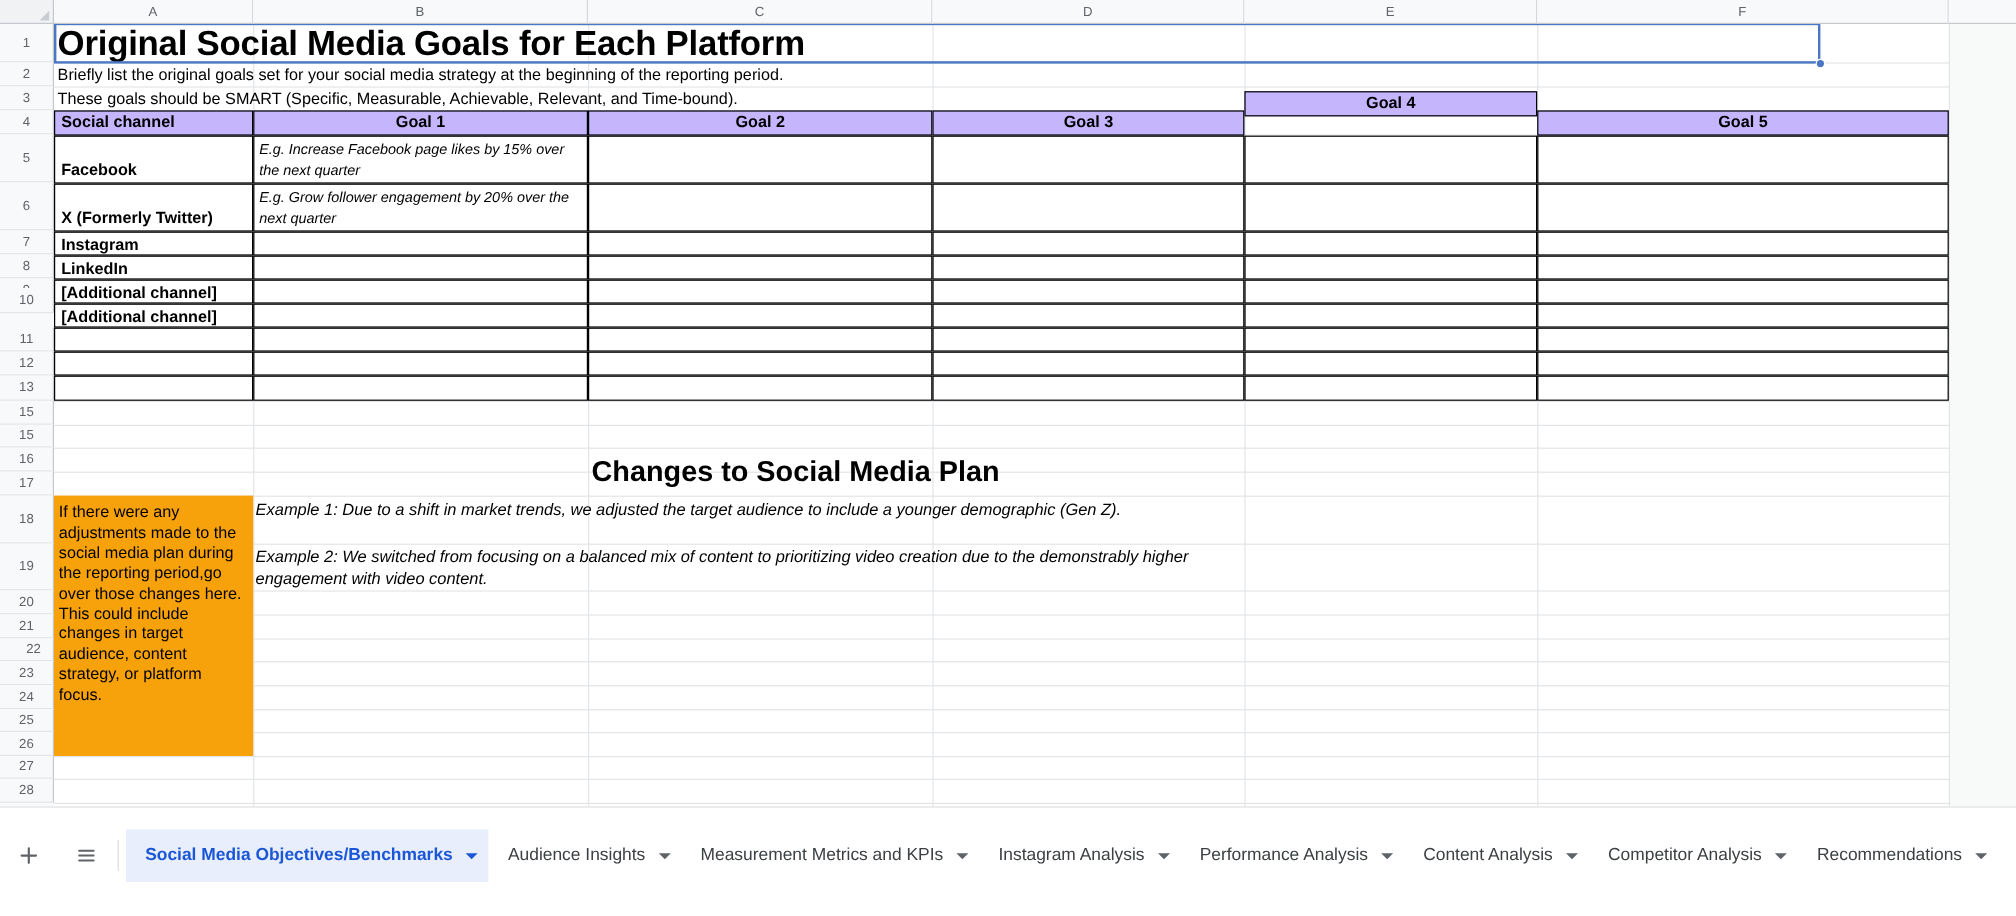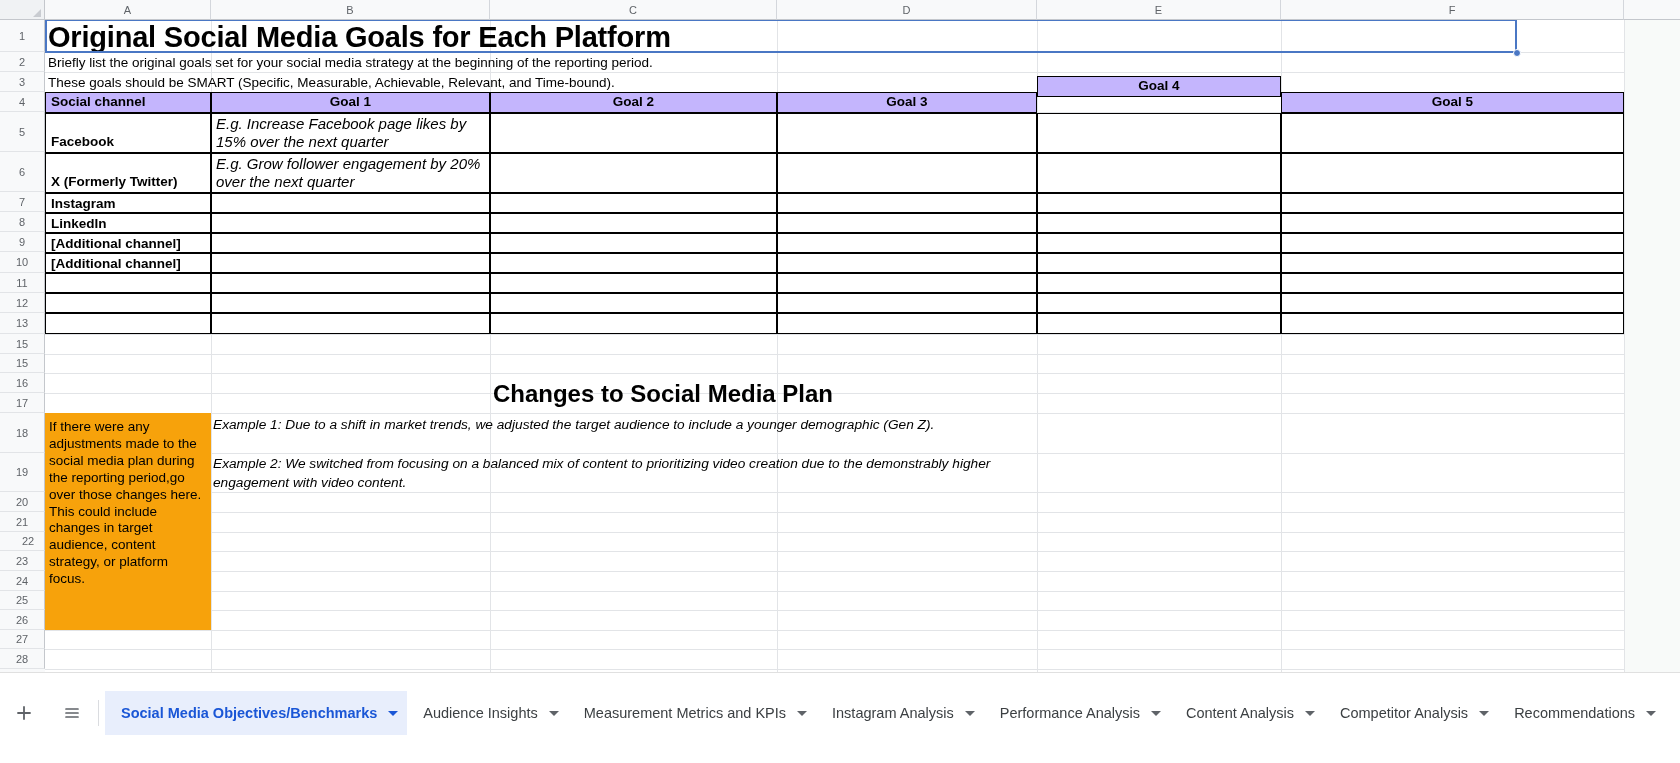--- a/index.html
+++ b/index.html
@@ -45,21 +45,21 @@
   .hline{position:absolute;left:0;width:1580px;height:1px;background:#e2e4e7;}
 
   
   .cell{position:absolute;box-sizing:border-box;overflow:hidden;}
   .orange{background:#c4b5fd;}
   .hdrcell{font-weight:bold;font-size:13.5px;color:#000;text-align:center;
            border:1px solid #000;box-sizing:border-box;line-height:17px;}
   .chancell{font-weight:bold;font-size:13.5px;color:#000;text-align:left;
            border:1px solid #000;box-sizing:border-box;padding-left:5px;
            display:flex;align-items:flex-end;}
-  .goalcell{font-style:italic;font-size:15px;color:#000;text-align:left;
+  .goalcell{font-style:italic;font-size:12px;color:#000;text-align:left;
            border:1px solid #000;box-sizing:border-box;padding-left:4px;line-height:18px;
            display:flex;align-items:flex-start;}
   .emptycell{border:1px solid #000;box-sizing:border-box;}
 
   #title1{position:absolute;font-weight:bold;font-size:29px;color:#000;
           letter-spacing:-0.2px;line-height:34px;white-space:nowrap;}
   #desc2,#desc3{position:absolute;font-size:13.5px;color:#000;white-space:nowrap;line-height:17px;}
 
   #title2{position:absolute;font-weight:bold;font-size:24px;color:#000;
           text-align:center;line-height:28px;}
@@ -131,21 +131,21 @@
         </div>
         <div class="rowhdr" style="top: 172px; height: 20px; line-height: 20px;">
           <span>7</span>
         </div>
         <div class="rowhdr" style="top: 192px; height: 20px; line-height: 20px;">
           <span>8</span>
         </div>
         <div class="rowhdr" style="top: 212px; height: 20px; line-height: 20px;">
           <span>9</span>
         </div>
-        <div class="rowhdr" style="top: 232px; height: 21px; line-height: 21px;">
+        <div class="rowhdr" style="top: 220px; height: 21px; line-height: 21px;">
           <span>10</span>
         </div>
         <div class="rowhdr" style="top: 253px; height: 20px; line-height: 20px;">
           <span>11</span>
         </div>
         <div class="rowhdr" style="top: 273px; height: 20px; line-height: 20px;">
           <span>12</span>
         </div>
         <div class="rowhdr" style="top: 293px; height: 21px; line-height: 21px;">
           <span>13</span>

